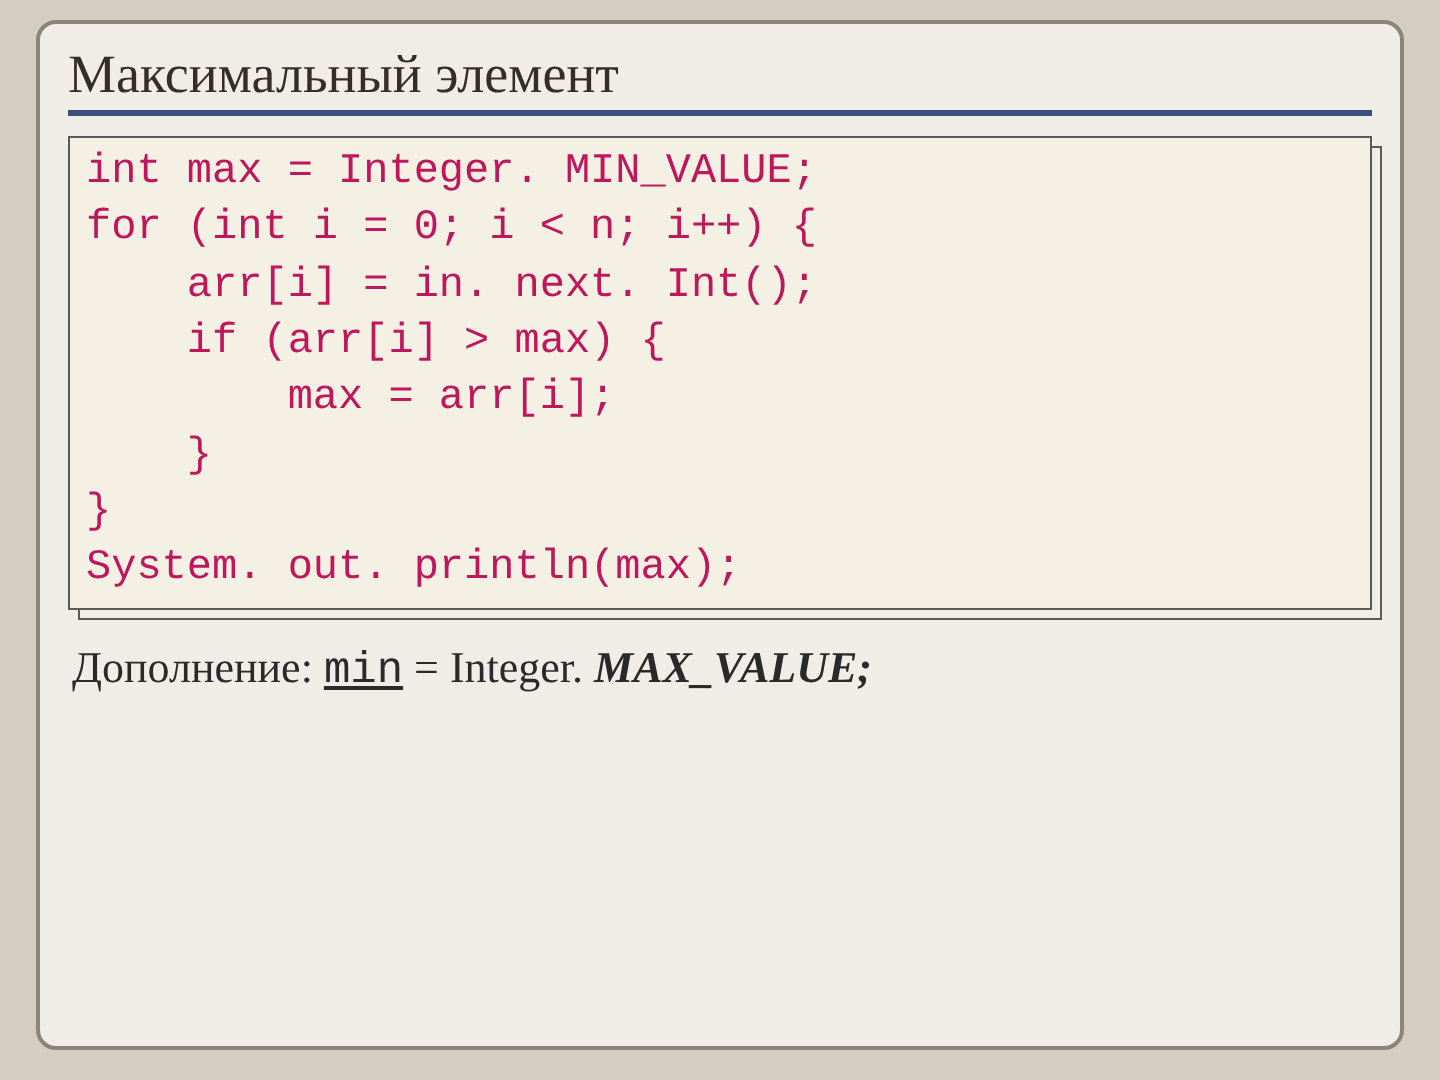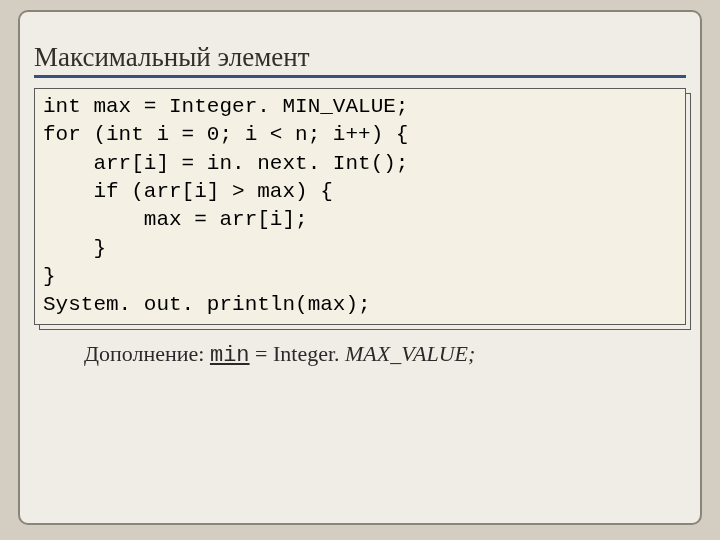--- a/index.html
+++ b/index.html
@@ -21,21 +21,20 @@
     border-radius: 10px;
     padding: 10px 14px 14px 14px;
   }
   .title {
     font-size: 27px;
     color: #332f28;
     border-bottom: 3px solid #3a4f7a;
     padding-bottom: 2px;
     margin-bottom: 10px;
     font-weight: normal;
-    margin-top: 20px;
   }
   .code-wrap {
     position: relative;
     margin-bottom: 10px;
   }
   .code-shadow {
     position: absolute;
     left: 5px;
     top: 5px;
     right: -5px;
@@ -44,32 +43,32 @@
     background: transparent;
   }
   .code-box {
     position: relative;
     background: #f5f0e4;
     border: 1.5px solid #5a5a5a;
     padding: 4px 8px 4px 8px;
     font-family: 'Courier New', Courier, monospace;
     font-size: 21px;
     line-height: 1.35;
-    color: #000000;
+    color: #be185d;
     white-space: pre;
   }
   .supplement {
     font-size: 22px;
     color: #2a2a2a;
     padding-left: 2px;
     padding-top: 6px;
   }
-  .supplement .lbl { font-style: normal; margin-left: 48px; }
+  .supplement .lbl { font-style: normal; }
   .supplement .mono { font-family: 'Courier New', Courier, monospace; text-decoration: underline; }
-  .supplement .bi { font-weight: normal; font-style: italic; }
+  .supplement .bi { font-weight: bold; font-style: italic; }
 </style>
 </head>
 <body>
 
 <div class="slide">
   <h1 class="title">Максимальный элемент</h1>
 
   <div class="code-wrap">
     <div class="code-shadow"></div>
     <div class="code-box">int max = Integer. MIN_VALUE;

